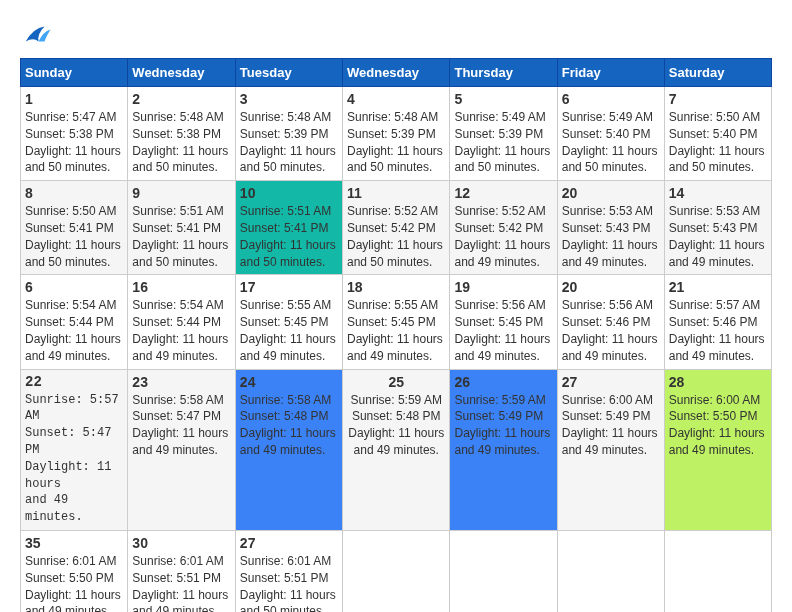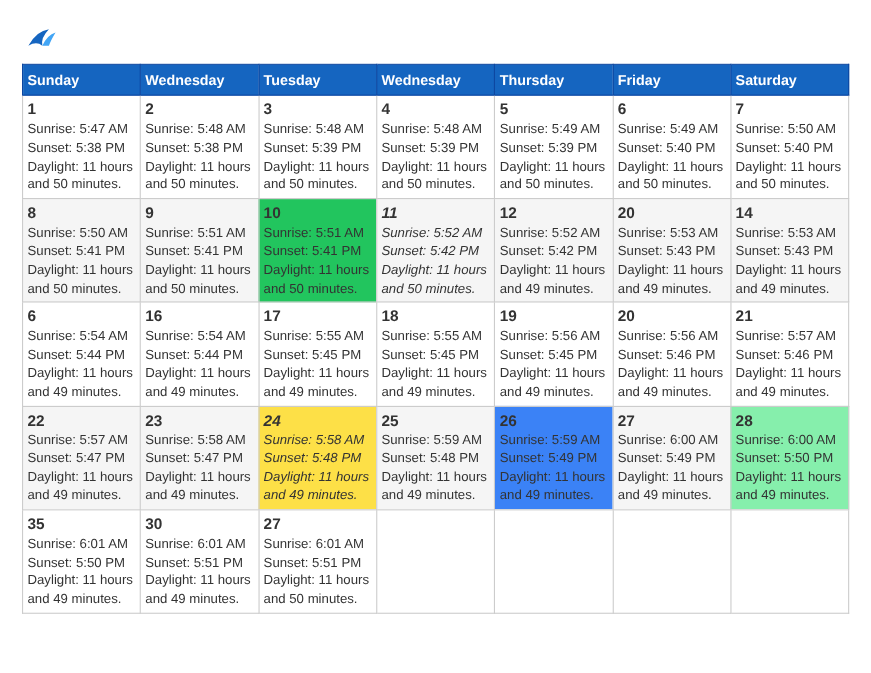--- a/index.html
+++ b/index.html
@@ -173,28 +173,28 @@
 Daylight: 11 hours
 and 50 minutes.</div>
         </td>
         <td style="background: rgb(245, 245, 245);">
           <span class="day-number">9</span>
           <div class="day-info" style="white-space: pre-line;">Sunrise: 5:51 AM
 Sunset: 5:41 PM
 Daylight: 11 hours
 and 50 minutes.</div>
         </td>
-        <td style="background: #22c55e;">
+        <td style="background: #14b8a6;">
           <span class="day-number">10</span>
           <div class="day-info" style="white-space: pre-line;">Sunrise: 5:51 AM
 Sunset: 5:41 PM
 Daylight: 11 hours
 and 50 minutes.</div>
         </td>
-        <td style="background: rgb(245, 245, 245); font-style: italic;">
+        <td style="background: rgb(245, 245, 245);">
           <span class="day-number">11</span>
           <div class="day-info" style="white-space: pre-line;">Sunrise: 5:52 AM
 Sunset: 5:42 PM
 Daylight: 11 hours
 and 50 minutes.</div>
         </td>
         <td style="background: rgb(245, 245, 245);">
           <span class="day-number">12</span>
           <div class="day-info" style="white-space: pre-line;">Sunrise: 5:52 AM
 Sunset: 5:42 PM
@@ -261,63 +261,63 @@
         </td>
         <td>
           <span class="day-number">21</span>
           <div class="day-info" style="white-space: pre-line;">Sunrise: 5:57 AM
 Sunset: 5:46 PM
 Daylight: 11 hours
 and 49 minutes.</div>
         </td>
       </tr>
       <tr style="background: rgb(245, 245, 245);">
-        <td style="background: rgb(245, 245, 245);">
+        <td style="background: rgb(245, 245, 245); font-family: Liberation Mono, monospace;">
           <span class="day-number">22</span>
           <div class="day-info" style="white-space: pre-line;">Sunrise: 5:57 AM
 Sunset: 5:47 PM
 Daylight: 11 hours
 and 49 minutes.</div>
         </td>
         <td style="background: rgb(245, 245, 245);">
           <span class="day-number">23</span>
           <div class="day-info" style="white-space: pre-line;">Sunrise: 5:58 AM
 Sunset: 5:47 PM
 Daylight: 11 hours
 and 49 minutes.</div>
         </td>
-        <td style="background: #fde047; font-style: italic;">
+        <td style="background: #3b82f6;">
           <span class="day-number">24</span>
           <div class="day-info" style="white-space: pre-line;">Sunrise: 5:58 AM
 Sunset: 5:48 PM
 Daylight: 11 hours
 and 49 minutes.</div>
         </td>
-        <td style="background: rgb(245, 245, 245);">
+        <td style="background: rgb(245, 245, 245); text-align: center;">
           <span class="day-number">25</span>
           <div class="day-info" style="white-space: pre-line;">Sunrise: 5:59 AM
 Sunset: 5:48 PM
 Daylight: 11 hours
 and 49 minutes.</div>
         </td>
         <td style="background: #3b82f6;">
           <span class="day-number">26</span>
           <div class="day-info" style="white-space: pre-line;">Sunrise: 5:59 AM
 Sunset: 5:49 PM
 Daylight: 11 hours
 and 49 minutes.</div>
         </td>
         <td style="background: rgb(245, 245, 245);">
           <span class="day-number">27</span>
           <div class="day-info" style="white-space: pre-line;">Sunrise: 6:00 AM
 Sunset: 5:49 PM
 Daylight: 11 hours
 and 49 minutes.</div>
         </td>
-        <td style="background: #86efac;">
+        <td style="background: #bef264;">
           <span class="day-number">28</span>
           <div class="day-info" style="white-space: pre-line;">Sunrise: 6:00 AM
 Sunset: 5:50 PM
 Daylight: 11 hours
 and 49 minutes.</div>
         </td>
       </tr>
       <tr>
         <td>
           <span class="day-number">35</span>

